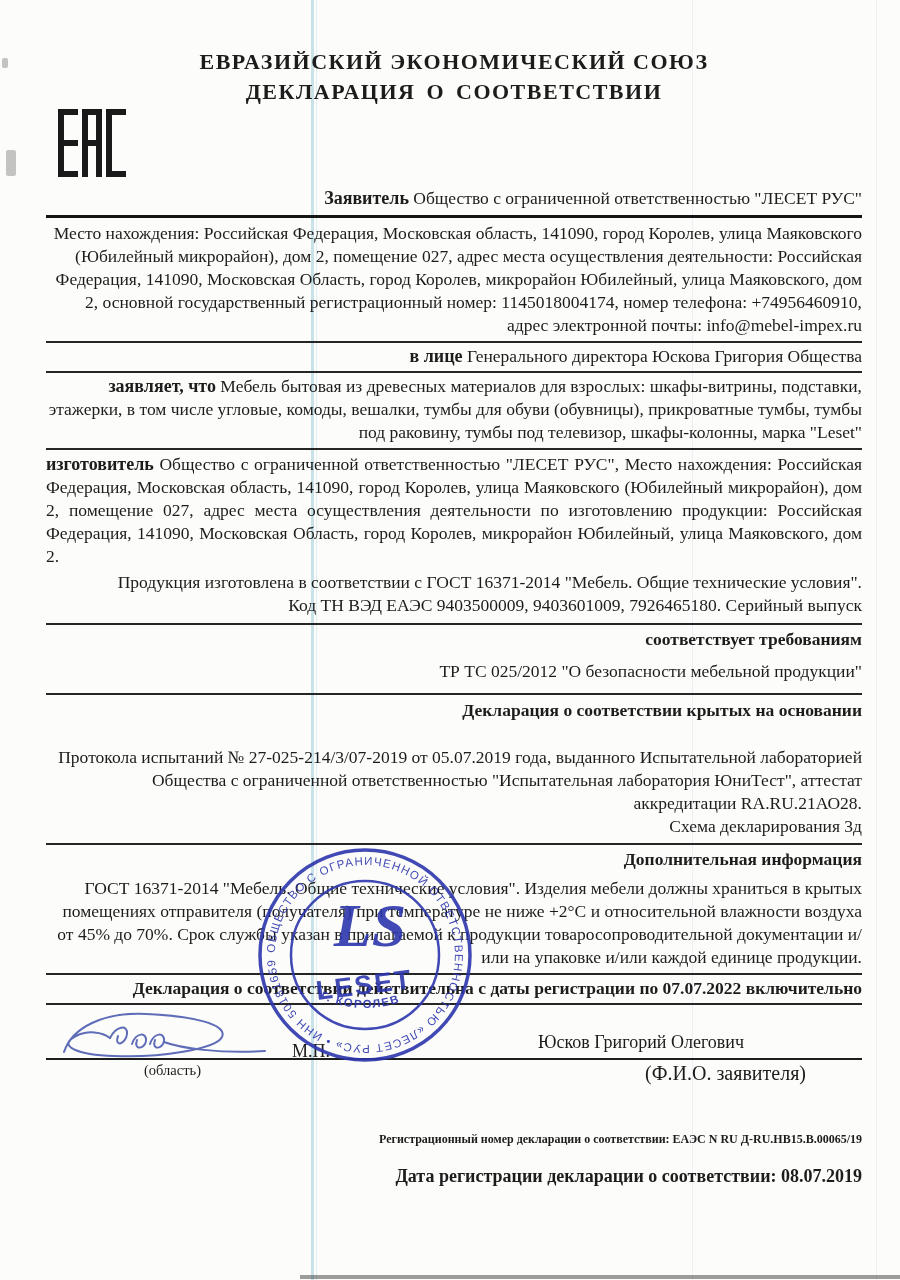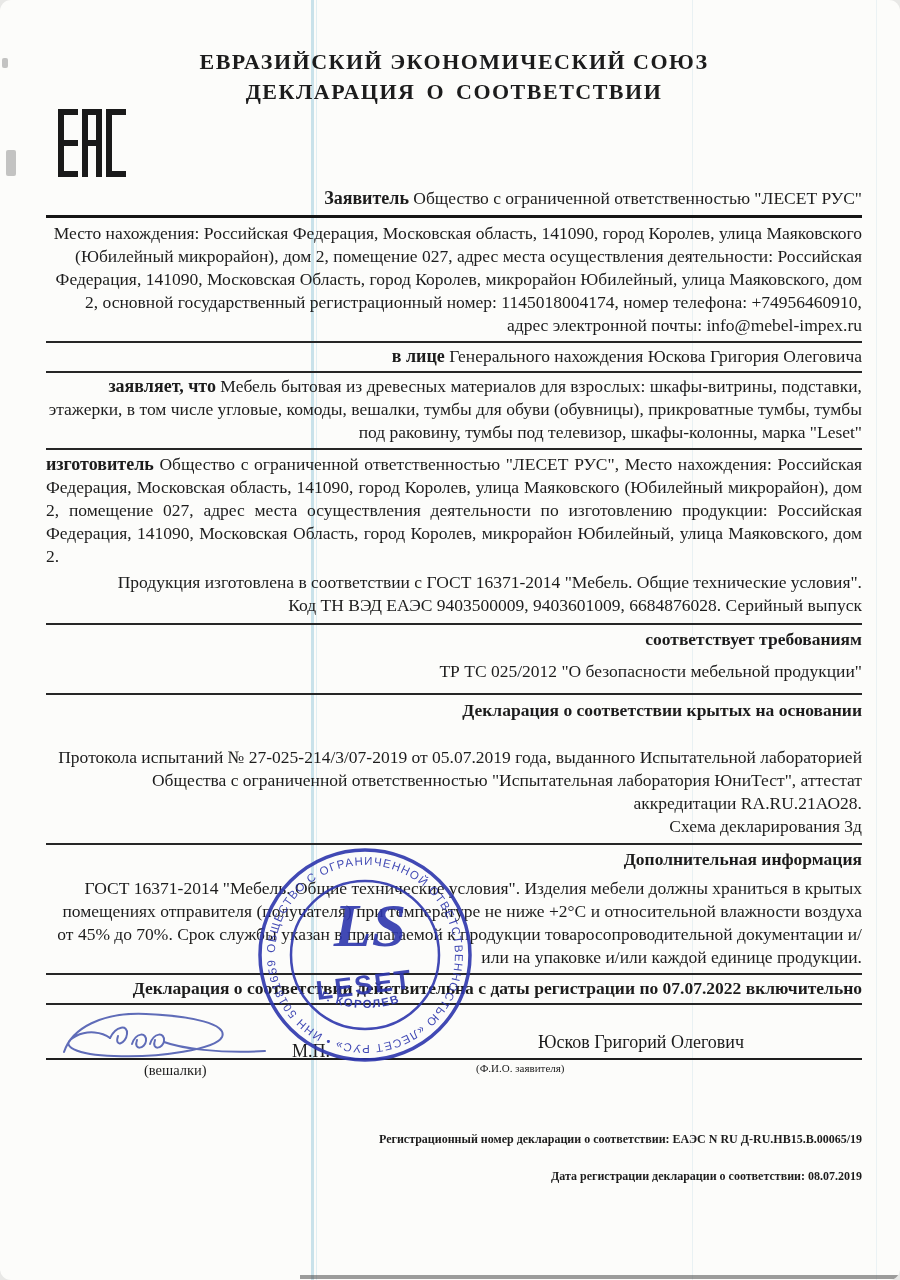--- a/index.html
+++ b/index.html
@@ -5,21 +5,20 @@
   html,body{margin:0;padding:0;}
   body{background:#e8e8e6;}
   .page{
     position:relative;
     width:900px;height:1280px;
     margin:0 auto;
     background:#fcfcfa;
     overflow:hidden;
     font-family:"Liberation Serif","DejaVu Serif",serif;
     color:#1c1c1c;
-    border-radius:11px;
   }
   
   .streak{position:absolute;top:0;bottom:0;pointer-events:none;}
   .streak.s1{left:311px;width:3px;background:rgba(140,196,216,0.45);}
   .streak.s2{left:316px;width:1px;background:rgba(160,206,224,0.30);}
   .streak.s3{left:692px;width:1px;background:rgba(168,205,220,0.22);}
   .streak.s4{left:876px;width:1px;background:rgba(168,205,220,0.20);}
   .corner-speck{position:absolute;background:rgba(90,90,90,0.35);border-radius:2px;}
   .bottom-strip{position:absolute;left:300px;right:0;bottom:1px;height:4px;background:#4c4c4c;opacity:.55;}
 
@@ -58,26 +57,26 @@
   .rule-h{margin-top:4px;}
   .validity{margin-top:2px;font-weight:bold;}
   .rule-i{margin-top:3px;}
 
   .sig-area{position:relative;margin-top:1px;height:72px;}
   .sig-line{position:absolute;left:0;right:0;top:52px;border-top:2px solid #1e1e1e;}
   .sig-svg{position:absolute;left:4px;top:-2px;}
   .sig-caption{position:absolute;left:98px;top:56px;font-size:14.5px;}
   .mp-label{position:absolute;left:246px;top:35px;font-size:18px;}
   .fio-name{position:absolute;left:430px;top:26px;width:330px;text-align:center;font-size:18px;}
-  .fio-caption{position:absolute;left:430px;top:56px;width:330px;text-align:left;font-size:11px;}
+  .fio-caption{position:absolute;left:430px;top:56px;width:330px;text-align:right;font-size:20px;}
 
   .stamp{position:absolute;left:252px;top:842px;opacity:.9;}
 
   .reg-num{margin-top:50px;font-weight:bold;font-size:12px;}
-  .reg-date{margin-top:14px;font-weight:bold;font-size:12px;}
+  .reg-date{margin-top:14px;font-weight:bold;font-size:18px;}
 </style>
 </head>
 <body>
 
 <div class="page">
 
   <div class="streak s1"></div>
   <div class="streak s2"></div>
   <div class="streak s3"></div>
   <div class="streak s4"></div>
@@ -109,29 +108,29 @@
       <div class="t1">ЕВРАЗИЙСКИЙ ЭКОНОМИЧЕСКИЙ  СОЮЗ</div>
       <div class="t2">ДЕКЛАРАЦИЯ О СООТВЕТСТВИИ</div>
     </div>
 
     <p class="row lead applicant-row"><b>Заявитель</b> <span>Общество с ограниченной ответственностью "ЛЕСЕТ РУС"</span></p>
     <hr class="rule thick rule-a">
 
     <p class="loc">Место нахождения: Российская Федерация, Московская область, 141090, город Королев, улица Маяковского (Юбилейный микрорайон), дом 2, помещение 027, адрес места осуществления деятельности: Российская Федерация, 141090, Московская Область, город Королев, микрорайон Юбилейный, улица Маяковского, дом 2, основной государственный регистрационный номер: 1145018004174, номер телефона: +74956460910, адрес электронной почты: info@mebel-impex.ru</p>
     <hr class="rule rule-b">
 
-    <p class="row lead inperson"><b>в лице</b> <span>Генерального нахождения Юскова Григория Олеговича</span></p>
+    <p class="row lead inperson"><b>в лице</b> <span>Генерального директора Юскова Григория Общества</span></p>
     <hr class="rule rule-c">
 
     <p class="lead declares"><b>заявляет, что</b> <span>Мебель бытовая из древесных материалов для взрослых: шкафы-витрины, подставки, этажерки, в том числе угловые, комоды, вешалки, тумбы для обуви (обувницы), прикроватные тумбы, тумбы под раковину, тумбы под телевизор, шкафы-колонны, марка "Leset"</span></p>
     <hr class="rule rule-d">
 
     <p class="lead just manufacturer"><b>изготовитель</b> <span>Общество с ограниченной ответственностью "ЛЕСЕТ РУС", Место нахождения: Российская Федерация, Московская область, 141090, город Королев, улица Маяковского (Юбилейный микрорайон), дом 2, помещение 027, адрес места осуществления деятельности по изготовлению продукции: Российская Федерация, 141090, Московская Область, город Королев, микрорайон Юбилейный, улица Маяковского, дом 2.</span></p>
     <p class="prod1">Продукция изготовлена в соответствии с ГОСТ 16371-2014 "Мебель. Общие технические условия".</p>
-    <p>Код ТН ВЭД ЕАЭС 9403500009, 9403601009, 6684876028. Серийный выпуск</p>
+    <p>Код ТН ВЭД ЕАЭС 9403500009, 9403601009, 7926465180. Серийный выпуск</p>
     <hr class="rule rule-e">
 
     <p class="complies-h">соответствует требованиям</p>
     <p class="complies-v">ТР ТС 025/2012 "О безопасности мебельной продукции"</p>
     <hr class="rule rule-f">
 
     <p class="basis-h">Декларация о соответствии крытых на основании</p>
     <p class="basis-p">Протокола испытаний № 27-025-214/3/07-2019 от 05.07.2019 года, выданного Испытательной лабораторией Общества с ограниченной ответственностью "Испытательная лаборатория ЮниТест", аттестат аккредитации RA.RU.21АО28.</p>
     <p>Схема декларирования 3д</p>
     <hr class="rule rule-g">
@@ -147,21 +146,21 @@
       <svg class="sig-svg" width="260" height="70" viewBox="0 0 260 70" aria-hidden="true">
         <g fill="none" stroke="#5f6cb8" stroke-width="2" stroke-linecap="round">
           <path d="M14 48 C 22 24, 52 8, 96 10 C 142 12, 178 20, 172 33 C 166 45, 110 54, 64 52 C 28 51, 6 42, 26 32 C 38 26, 52 28, 60 34"></path>
           <path d="M60 34 C 66 22, 78 20, 77 30 C 76 40, 64 44, 68 32"></path>
           <path d="M82 40 c 4 -12, 15 -12, 14 -3 c -1 8, -13 10, -9 -1"></path>
           <path d="M100 40 c 4 -12, 15 -12, 14 -3 c -1 8, -13 10, -9 -1"></path>
           <path d="M114 38 C 130 44, 170 50, 215 47"></path>
         </g>
       </svg>
       <div class="sig-line"></div>
-      <div class="sig-caption">(вешалки)</div>
+      <div class="sig-caption">(область)</div>
       <div class="mp-label">М.П.</div>
       <div class="fio-name">Юсков Григорий Олегович</div>
       <div class="fio-caption">(Ф.И.О. заявителя)</div>
     </div>
 
     <p class="reg-num">Регистрационный номер декларации о соответствии: ЕАЭС N RU Д-RU.НВ15.В.00065/19</p>
     <p class="reg-date">Дата регистрации декларации о соответствии: 08.07.2019</p>
   </div>
 
   <svg class="stamp" width="226" height="226" viewBox="0 0 226 226" aria-hidden="true">

